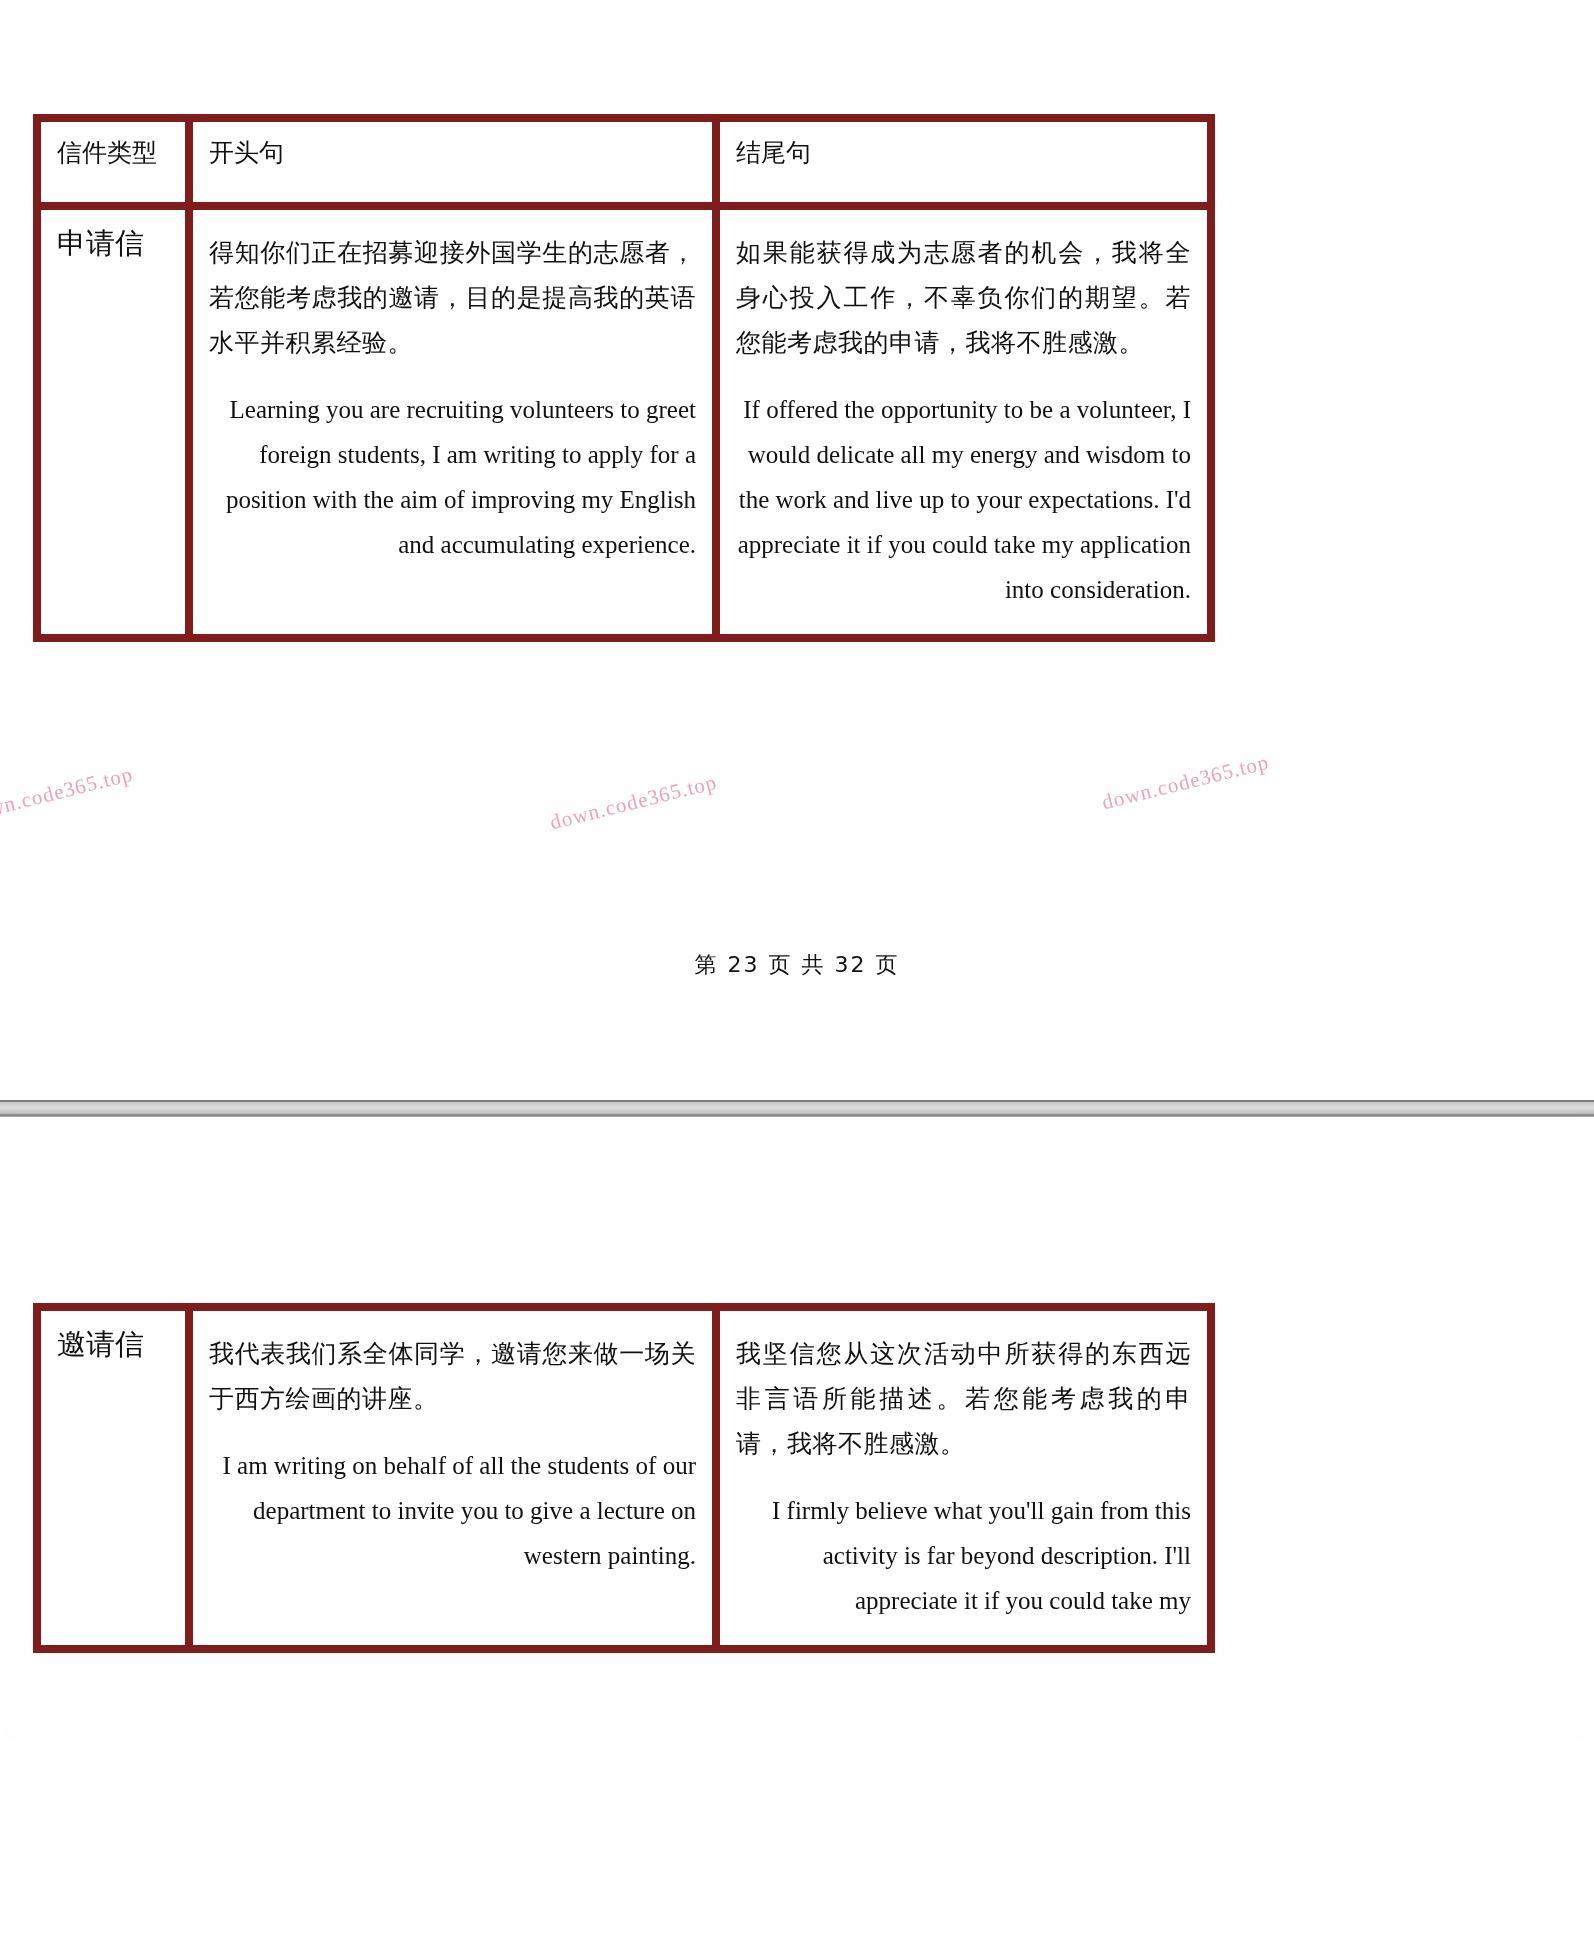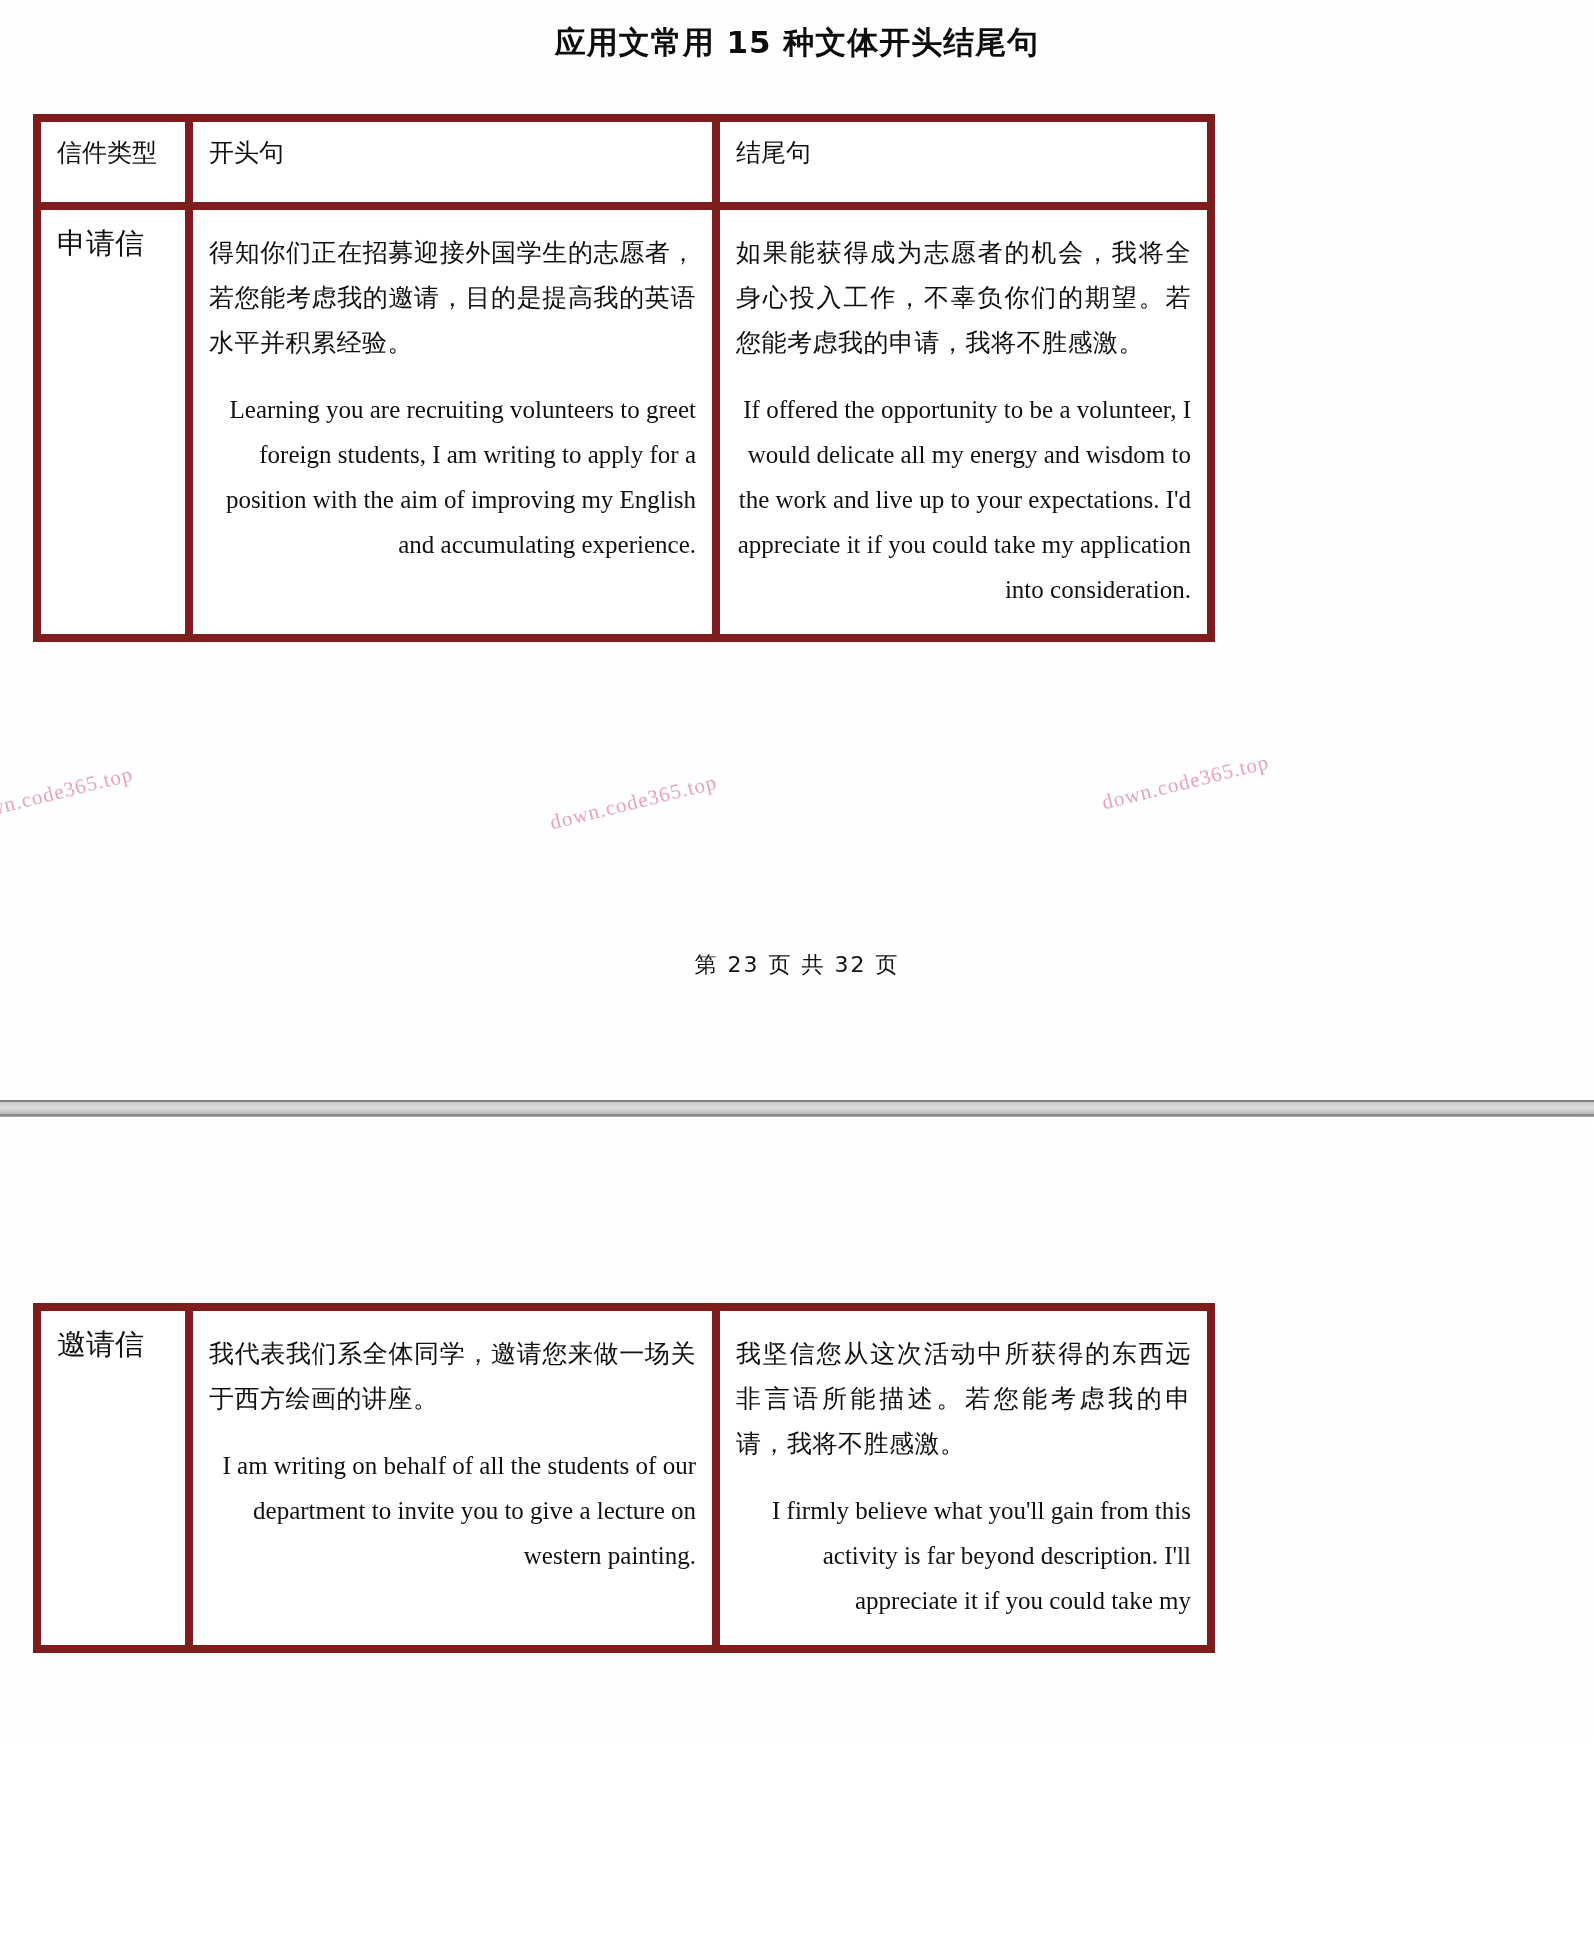--- a/index.html
+++ b/index.html
@@ -136,21 +136,20 @@
     content: ""; position: absolute;
     left: 0; right: 0; bottom: 2px; height: 2px;
     background: #8a8a8a;
   }
 </style>
 </head>
 <body>
 
 <div class="page" id="page-one">
 
-  <div class="doc-title">应用文常用 15 种文体开头结尾句</div>
 
   <table class="sent-table" id="table-page-one">
     <colgroup>
       <col class="c-type">
         <col class="c-open">
         <col class="c-close">
     </colgroup>
     <tbody>
       <tr class="hdr-row">
         <td class="hdr-cn">

